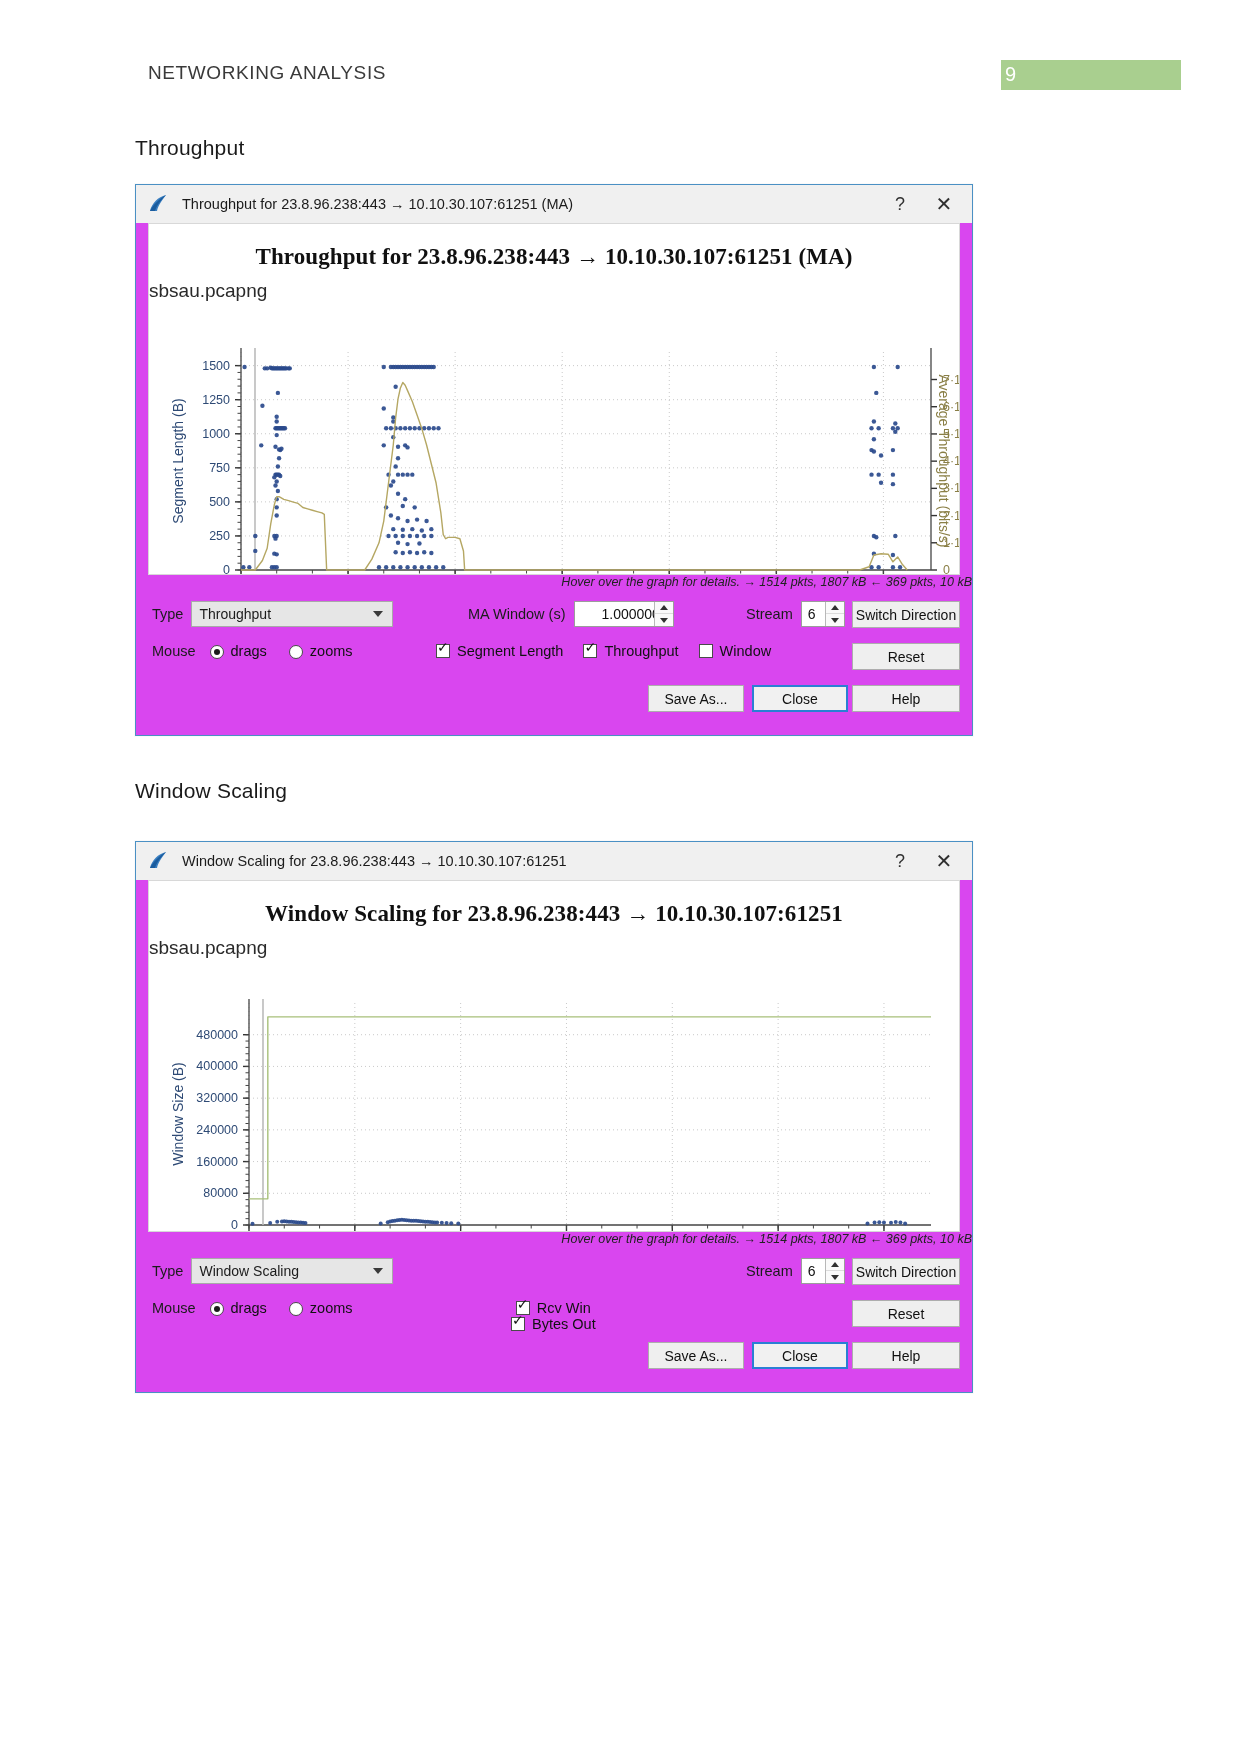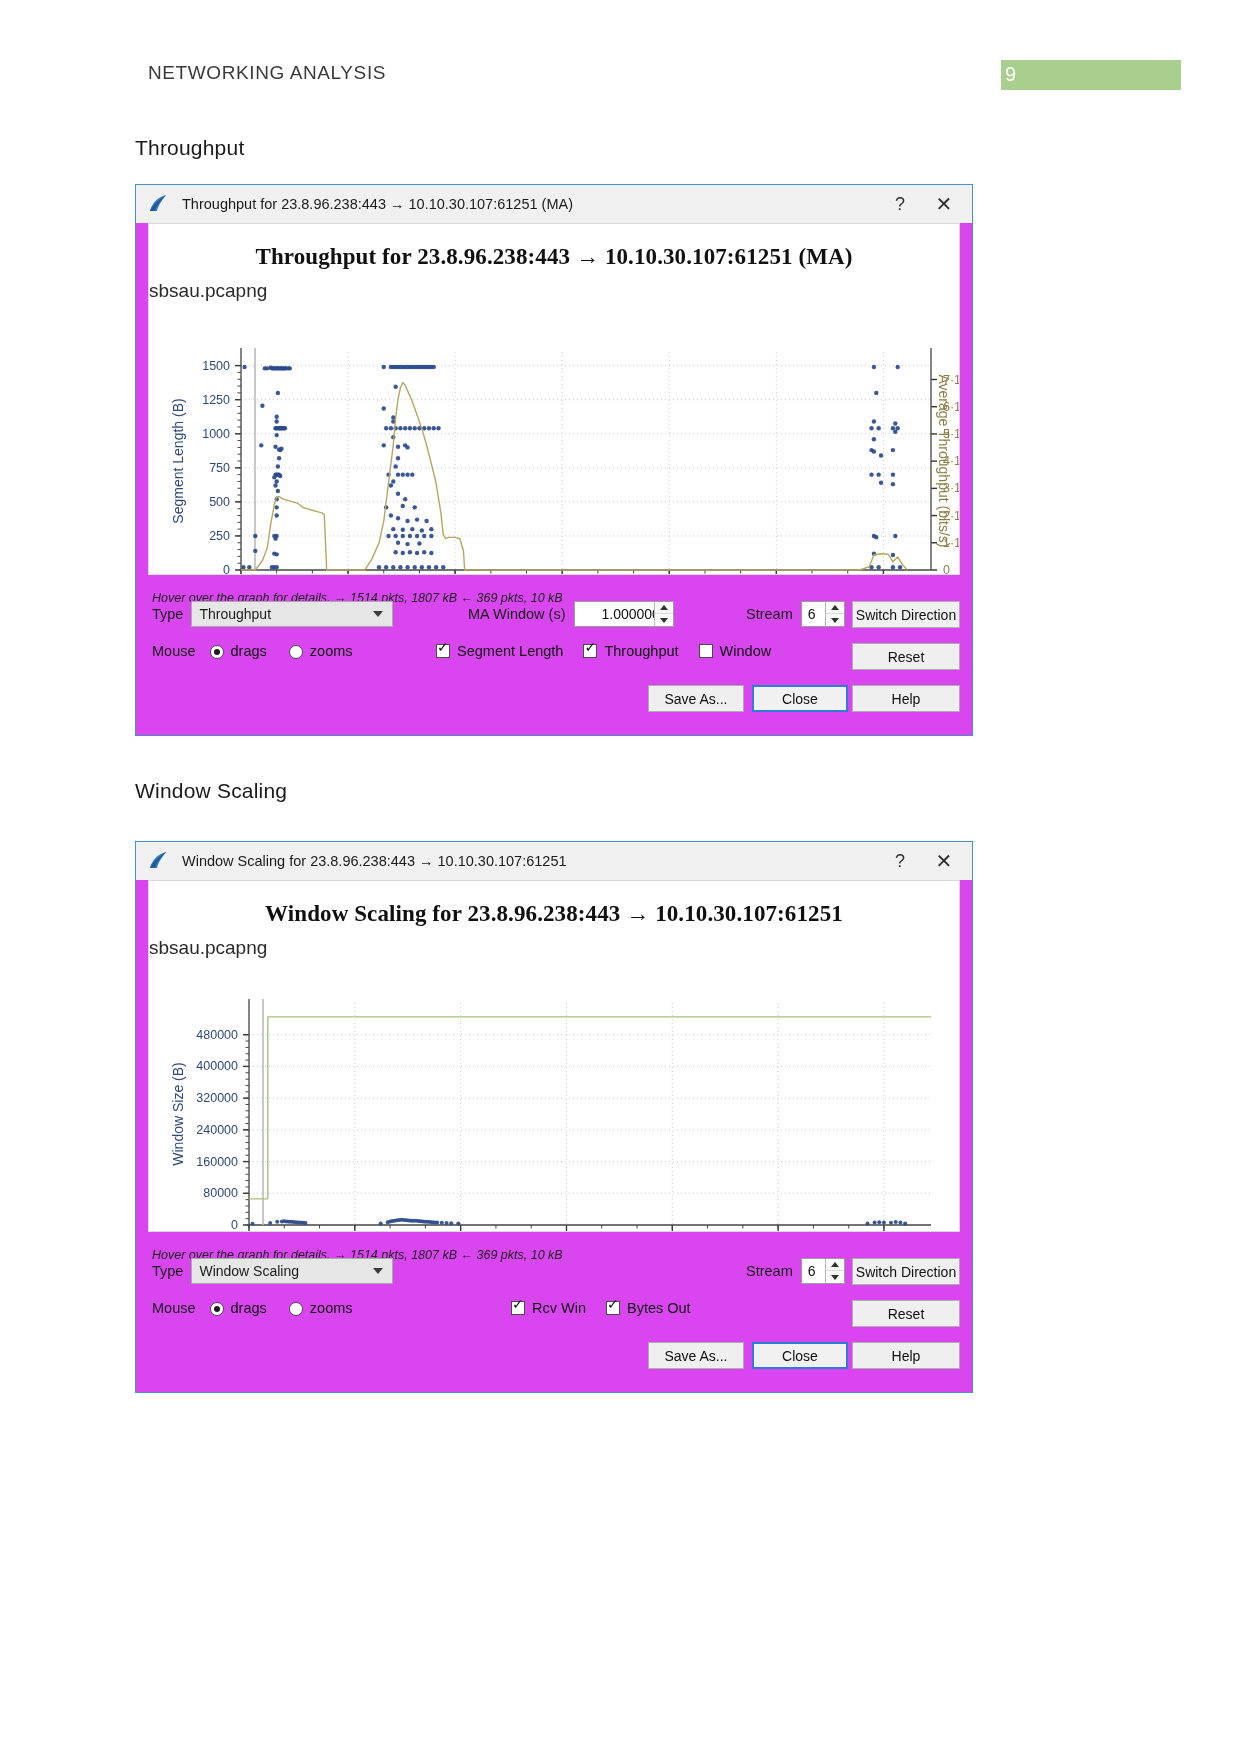--- a/index.html
+++ b/index.html
@@ -76,22 +76,22 @@
     letter-spacing:.1px;
   }
   .plot-subtitle {
     position:absolute; left:0; right:0; top:56px; text-align:left;
     font-size:19px; color:#2a2a2a;
   }
   .plot-svg { position:absolute; left:0; top:0; }
 
   
   .hint-row {
-    position:relative; height:24px; padding:16px 0 0 16px;
-    font-size:12.5px; font-style:italic; color:#222;
+    position:relative; height:24px; padding:0 0 0 16px;
+    font-size:12.5px; font-style:italic; color:#222;text-align:right;
   }
   .ctrl-row { position:relative; height:40px; }
   .ctrl { position:absolute; display:flex; align-items:center; }
   .lbl { font-size:14.5px; color:#1b1b1b; }
 
   .combo {
     position:relative; width:202px; height:26px;
     background:#e6e6e6; border:1px solid #a9a9a9;
     display:flex; align-items:center; padding-left:7px;
     font-size:14px; color:#1b1b1b;
@@ -766,21 +766,21 @@
       <label class="radio on">
         <span class="ring"></span>
         <span>drags</span>
       </label>
       <label class="radio">
         <span class="ring"></span>
         <span>zooms</span>
       </label>
     </div>
 
-    <div class="ctrl" style="left:375px; top:4px;">
+    <div class="ctrl" style="left:375px; top:4px;flex-direction:column;">
       <label class="check on">
         <span class="box"></span>
         <span>Rcv Win</span>
       </label>
       <label class="check on">
         <span class="box"></span>
         <span>Bytes Out</span>
       </label>
     </div>
 

